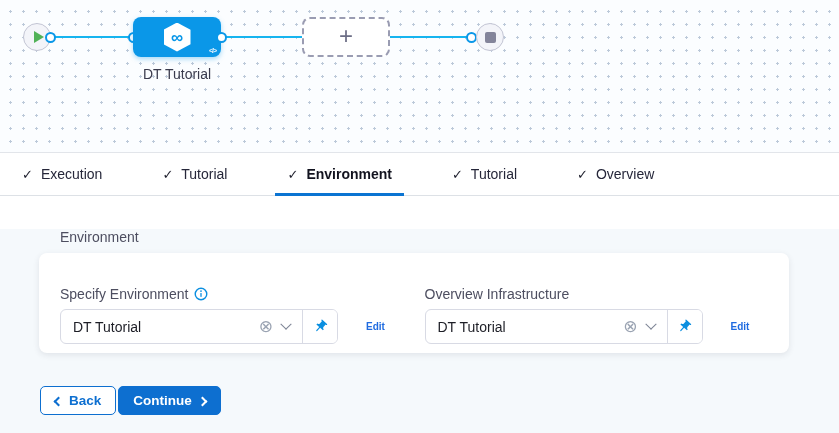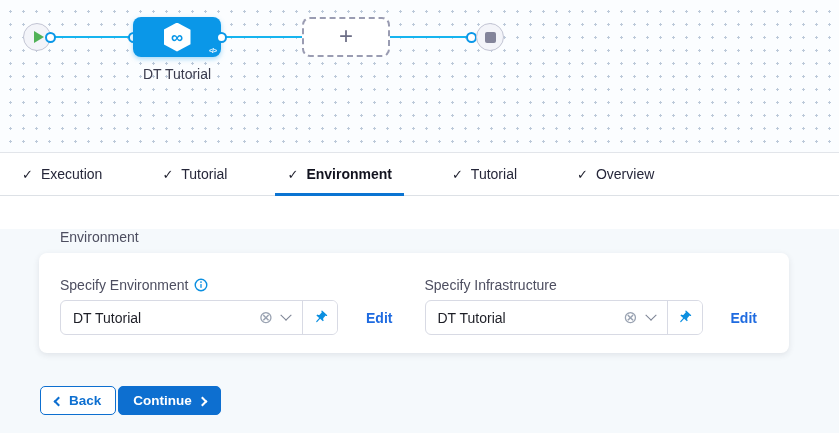--- a/index.html
+++ b/index.html
@@ -51,36 +51,36 @@
   .tab .check { color:#1d1e2c; font-weight:700; font-size:13px; }
   .tab.active { font-weight:700; color:#12131f; }
   .tab.active::after { content:""; position:absolute; left:0; right:0; bottom:-1px;
     height:3px; background:#0b74d2; }
 
   
   .content { width:839px; height:237px; background:#f5f9fc; }
   .section-heading { margin:33px 0 0 60px; font-size:14px; color:#4d4e60; }
   .card { margin:8px 0 0 39px; width:750px; height:100px; background:#fff;
     border-radius:8px; box-shadow:0 2px 6px rgba(40,41,61,.10);
-    display:flex; padding:24px 0 0 21px; }
+    display:flex; padding:24px 0 0 21px;align-items:center; }
   .field-col { width:367px; }
   .field-label-row { display:flex; align-items:center; gap:6px; margin-bottom:7px; }
   .field-label { font-size:14px; color:#4d4e60; }
   .field-row { display:flex; align-items:center; }
   .combo { width:278px; height:35px; border:1px solid #d8dae4; border-radius:6px;
     background:#fff; display:flex; align-items:center; overflow:hidden; cursor:pointer; }
   .combo-value { flex:1; padding-left:12px; font-size:14px; color:#1d1e26; }
   .clear-icon { color:#9aa3b2; font-size:17px; line-height:1; margin-right:9px; cursor:pointer; }
   .chev-down { width:8px; height:8px; border-right:1.6px solid #7d8495;
     border-bottom:1.6px solid #7d8495; transform:rotate(45deg) translate(-2px,-2px);
     margin-right:12px; cursor:pointer; }
   .pin-btn { width:35px; align-self:stretch; border-left:1px solid #d8dae4;
     display:flex; align-items:center; justify-content:center; background:#fff; cursor:pointer; }
   .pin-btn svg { transform:rotate(42deg); }
-  .edit-link { margin-left:28px; font-size:14px; font-weight:700; color:#1f6be0;
+  .edit-link { margin-left:28px; font-size:10px; font-weight:700; color:#1f6be0;
     text-decoration:none; cursor:pointer; }
 
   
   .footer { margin:33px 0 0 40px; display:flex; align-items:flex-start; }
   .btn { height:29px; display:inline-flex; align-items:center; gap:7px; padding:0 14px;
     border-radius:5px; font-size:13.5px; font-weight:700; cursor:pointer;
     font-family:"Liberation Sans","DejaVu Sans",sans-serif; }
   .btn-back { background:#fff; border:1.5px solid #0d6fd0; color:#0d6fd0; }
   .btn-continue { margin-left:2px; background:#0d6fd0; border:1.5px solid #0d6fd0; color:#fff; }
   .chev { width:7px; height:7px; border-left:2px solid currentColor; border-bottom:2px solid currentColor; }
@@ -170,21 +170,21 @@
               <path d="M16 9V4h1a1 1 0 0 0 0-2H7a1 1 0 0 0 0 2h1v5c0 1.66-1.34 3-3 3v2h5.97v7l1 1 1-1v-7H19v-2c-1.66 0-3-1.34-3-3z"></path>
             </svg>
           </span>
         </div>
         <a class="edit-link">Edit</a>
       </div>
     </div>
 
     <div class="field-col">
       <div class="field-label-row">
-        <span class="field-label">Specify Infrastructure</span>
+        <span class="field-label">Overview Infrastructure</span>
       </div>
       <div class="field-row">
         <div class="combo">
           <span class="combo-value">DT Tutorial</span>
           <span class="clear-icon">⊗</span>
           <span class="chev-down"></span>
           <span class="pin-btn">
             <svg width="15" height="15" viewBox="0 0 24 24" fill="#0b8fe0">
               <path d="M16 9V4h1a1 1 0 0 0 0-2H7a1 1 0 0 0 0 2h1v5c0 1.66-1.34 3-3 3v2h5.97v7l1 1 1-1v-7H19v-2c-1.66 0-3-1.34-3-3z"></path>
             </svg>

